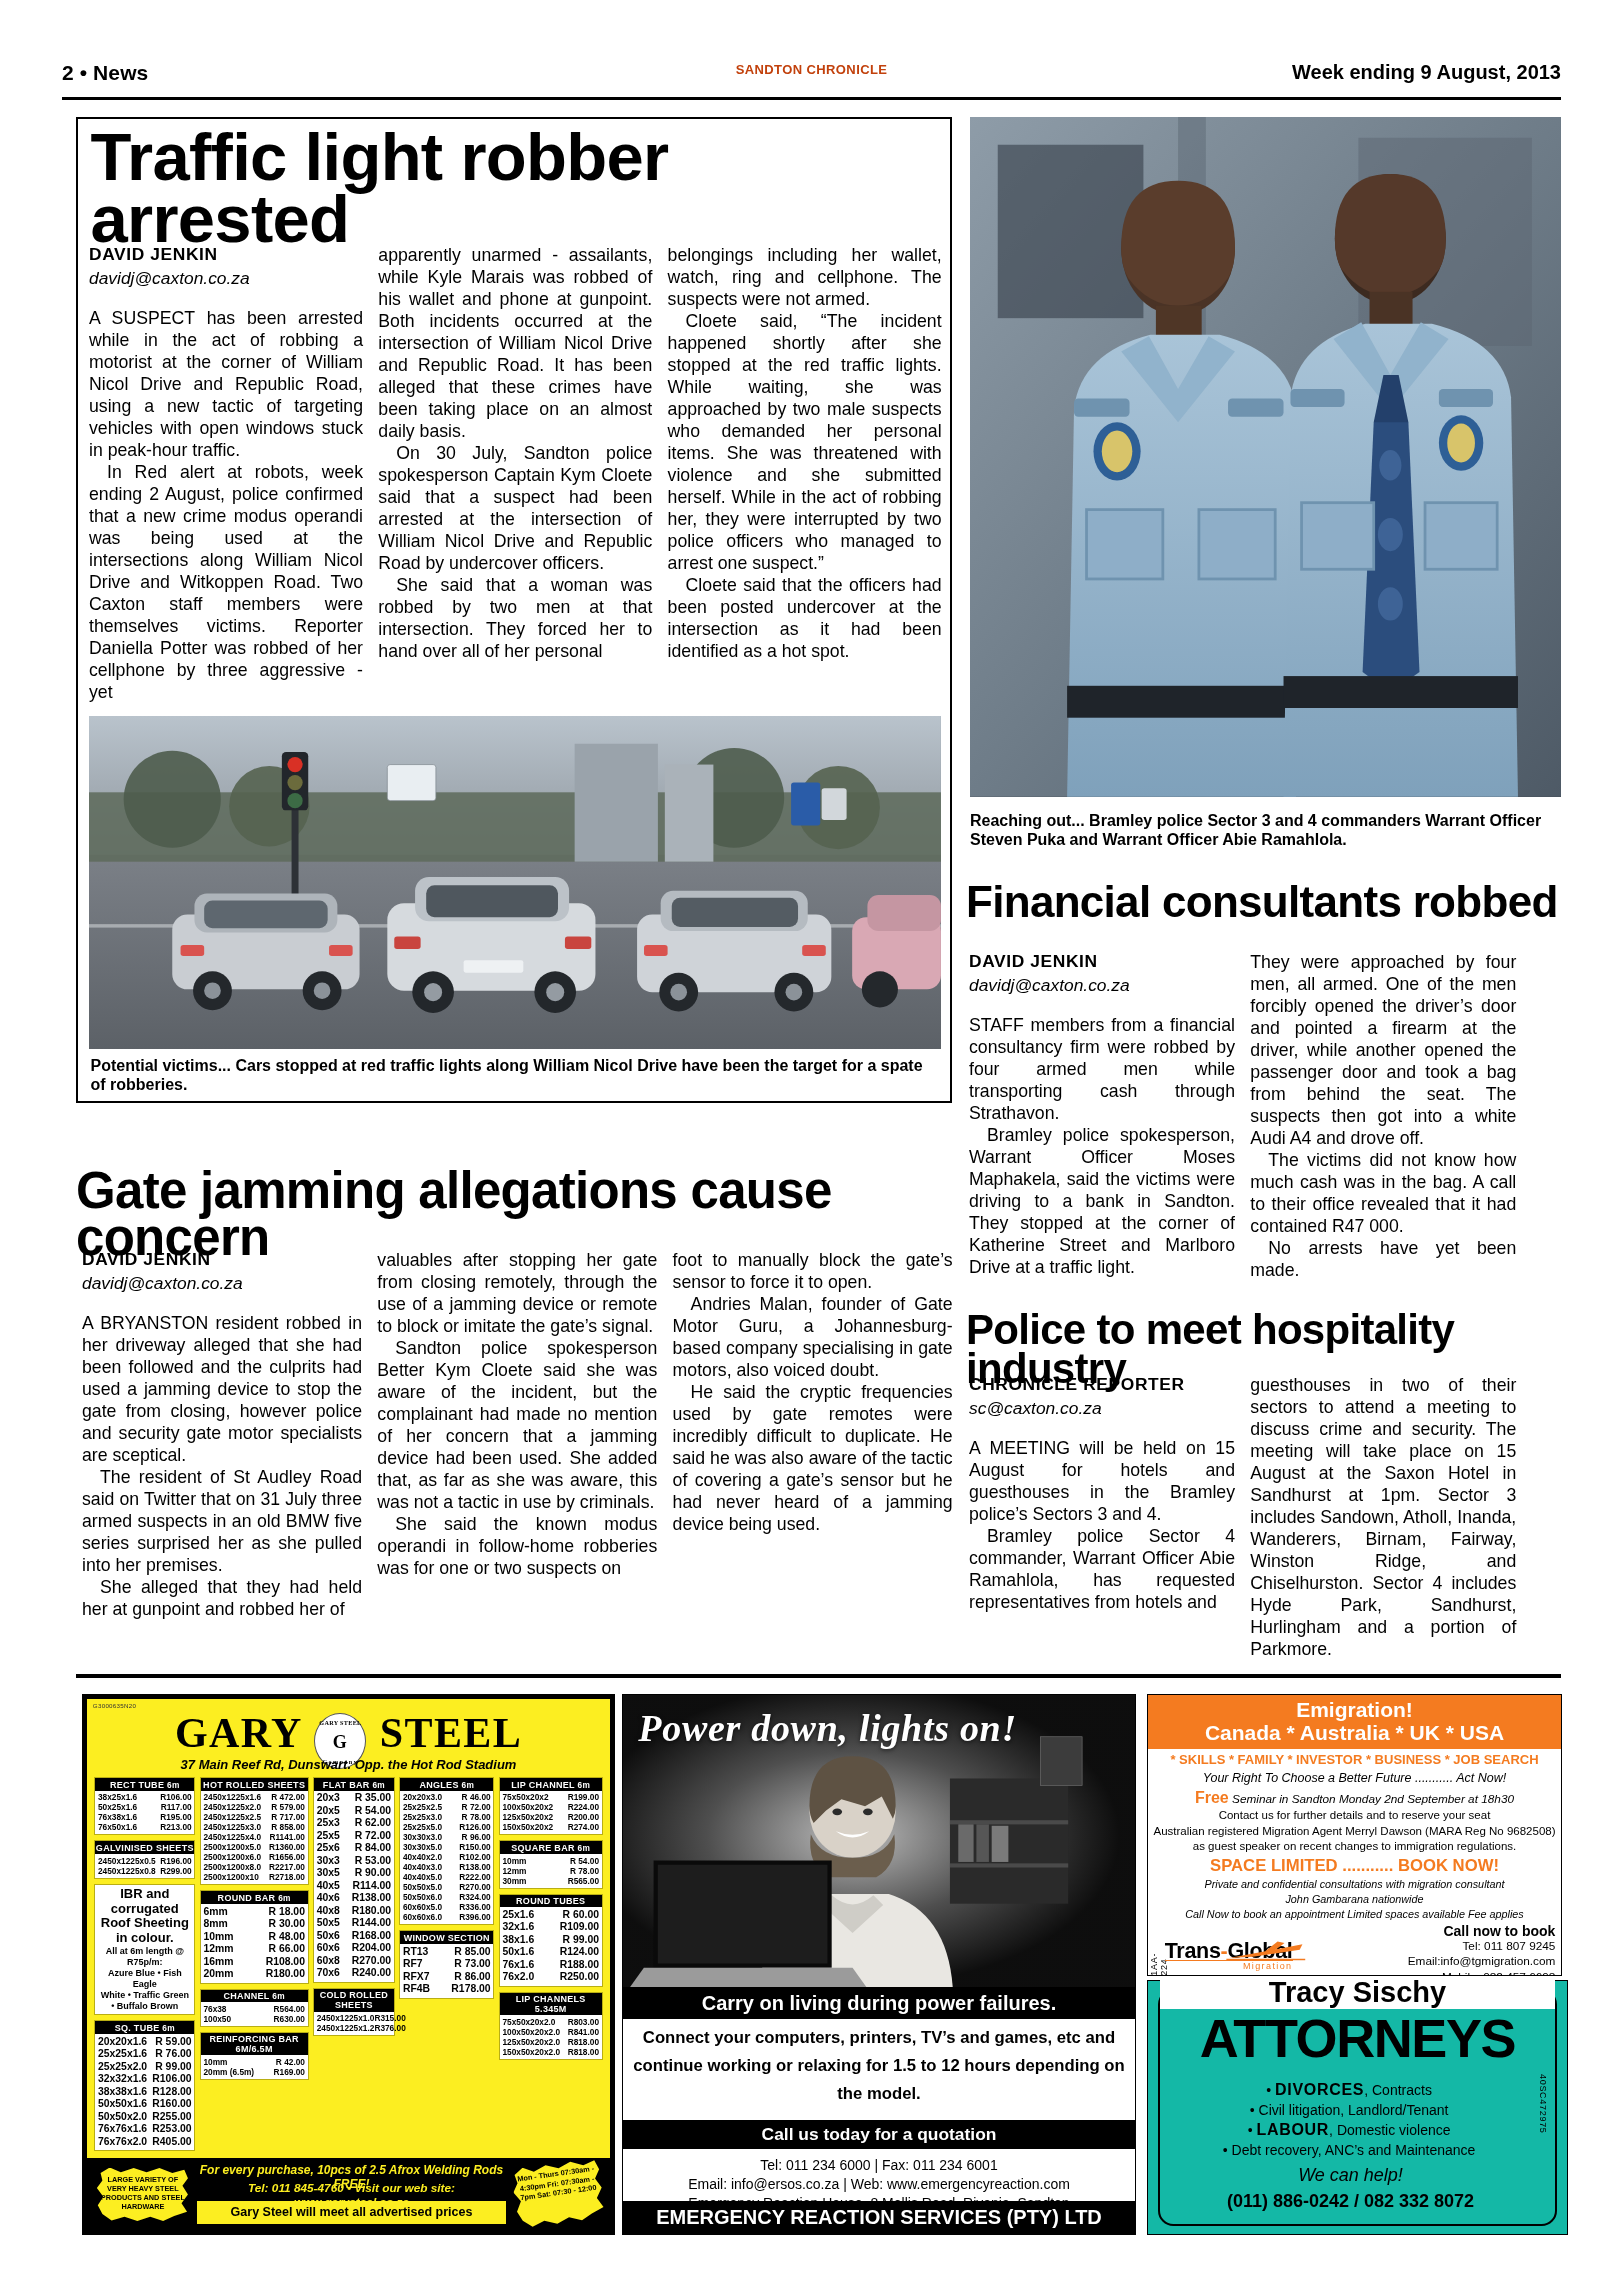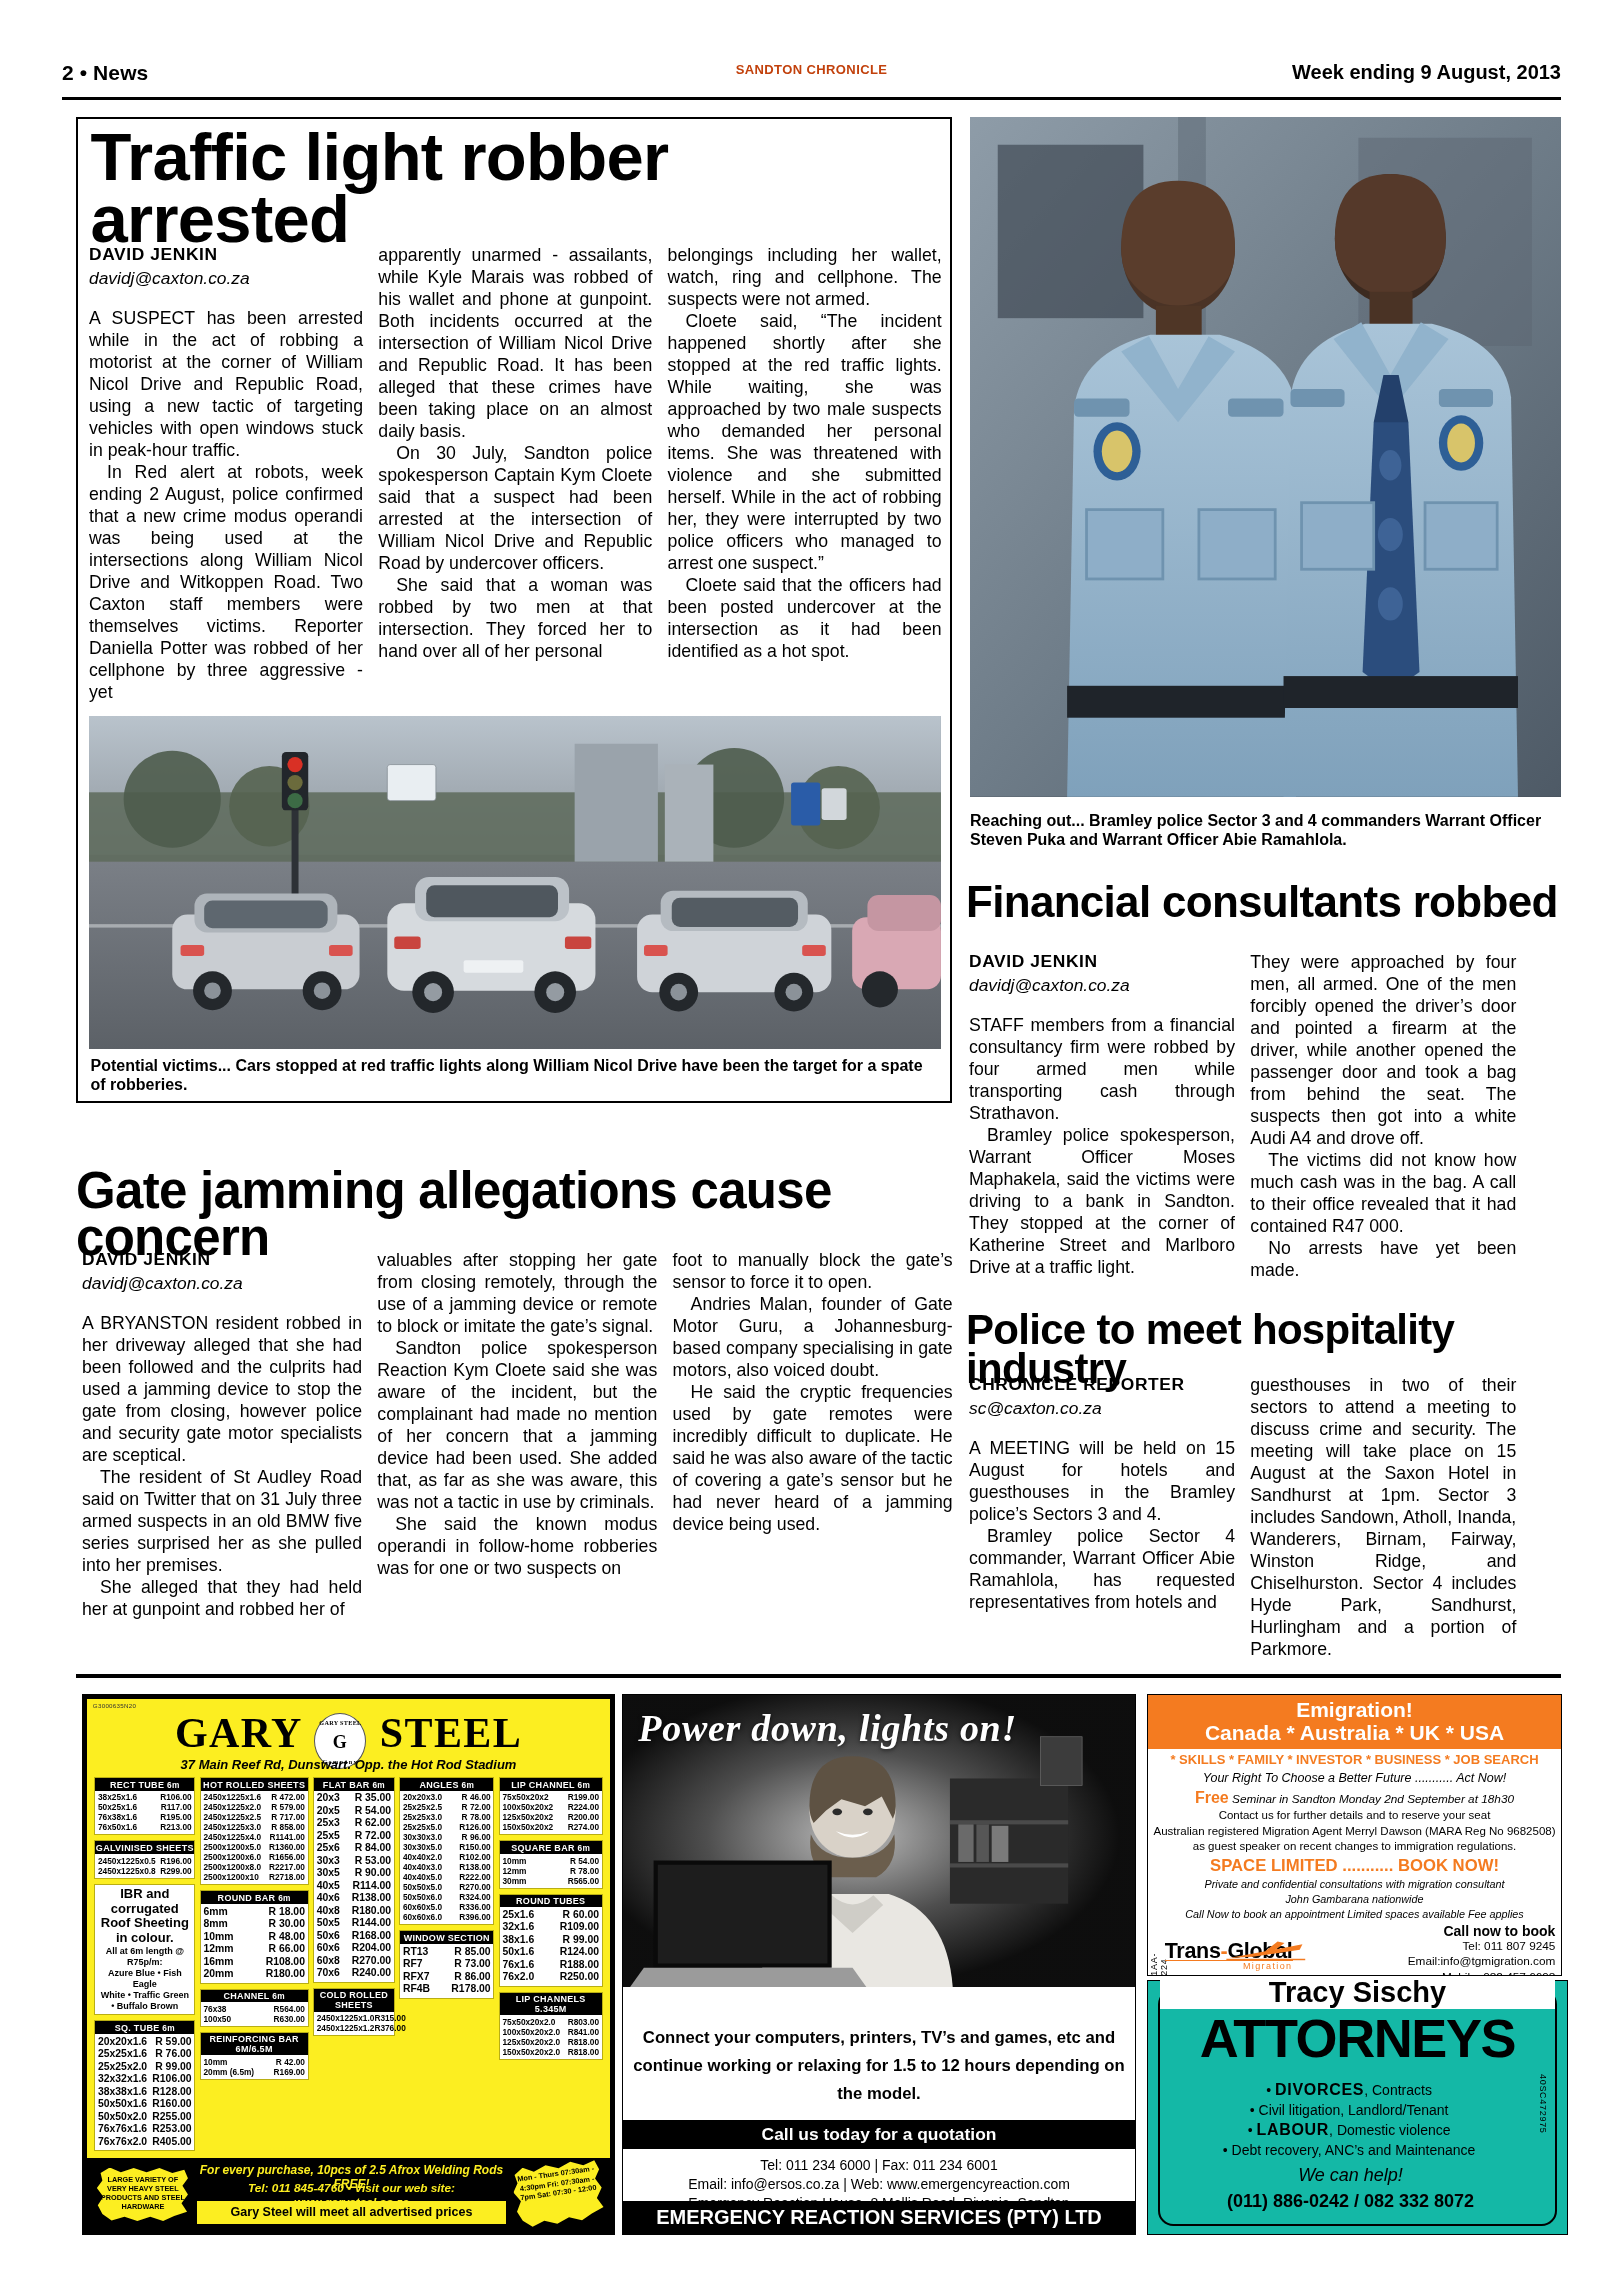--- a/index.html
+++ b/index.html
@@ -426,21 +426,21 @@
       <div class="email">davidj@caxton.co.za</div>
       <div class="body">
         <p>A BRYANSTON resident robbed in her driveway alleged that she had been followed and the culprits had used a jamming device to stop the gate from closing, however police and security gate motor specialists are sceptical.</p>
         <p>The resident of St Audley Road said on Twitter that on 31 July three armed suspects in an old BMW five series surprised her as she pulled into her premises.</p>
         <p>She alleged that they had held her at gunpoint and robbed her of</p>
       </div>
     </div>
     <div class="col">
       <div class="body">
         <p>valuables after stopping her gate from closing remotely, through the use of a jamming device or remote to block or imitate the gate’s signal.</p>
-        <p>Sandton police spokesperson Reaction Kym Cloete said she was aware of the incident, but the complainant had made no mention of her concern that a jamming device had been used. She added that, as far as she was aware, this was not a tactic in use by criminals.</p>
+        <p>Sandton police spokesperson Better Kym Cloete said she was aware of the incident, but the complainant had made no mention of her concern that a jamming device had been used. She added that, as far as she was aware, this was not a tactic in use by criminals.</p>
         <p>She said the known modus operandi in follow-home robberies was for one or two suspects on</p>
       </div>
     </div>
     <div class="col">
       <div class="body">
         <p>foot to manually block the gate’s sensor to force it to open.</p>
         <p>Andries Malan, founder of Gate Motor Guru, a Johannesburg-based company specialising in gate motors, also voiced doubt.</p>
         <p>He said the cryptic frequencies used by gate remotes were incredibly difficult to duplicate. He said he was also aware of the tactic of covering a gate’s sensor but he had never heard of a jamming device being used.</p>
       </div>
     </div>
@@ -945,20 +945,21 @@
 
         <path d="M196 420 q10-108 82-134 l104 0 q84 26 92 134 Z" fill="#e9e7e2"></path>
         <path d="M300 288 q30 26 60 0 l14 14 -44 40 -44-40Z" fill="#cfcdc7"></path>
 
         <path d="M44 238 L300 238 L300 392 L44 392 Z" fill="#0a0a0a"></path>
         <path d="M50 244 L294 244 L294 386 L50 386 Z" fill="#1d1d1d"></path>
         <path d="M30 392 L330 392 L350 420 L10 420 Z" fill="#9b9b9b"></path>
       </svg>
       <div class="ers-script">Power down, lights on!</div>
     </div>
+    <div class="ers-bar1">Carry on living during power failures.</div>
     <div class="ers-body">Connect your computers, printers, TV’s and games, etc and continue working or relaxing for 1.5 to 12 hours depending on the model.</div>
     <div class="ers-bar2">Call us today for a quotation</div>
     <div class="ers-contact">
       <div>Tel: 011 234 6000 | Fax: 011 234 6001</div>
       <div>Email: info@ersos.co.za | Web: www.emergencyreaction.com</div>
       <div>Emergency Reaction House, 8 Mellis Road, Rivonia, Sandton</div>
     </div>
     <div class="ers-bar3">EMERGENCY REACTION SERVICES (PTY) LTD</div>
   </div>
 

